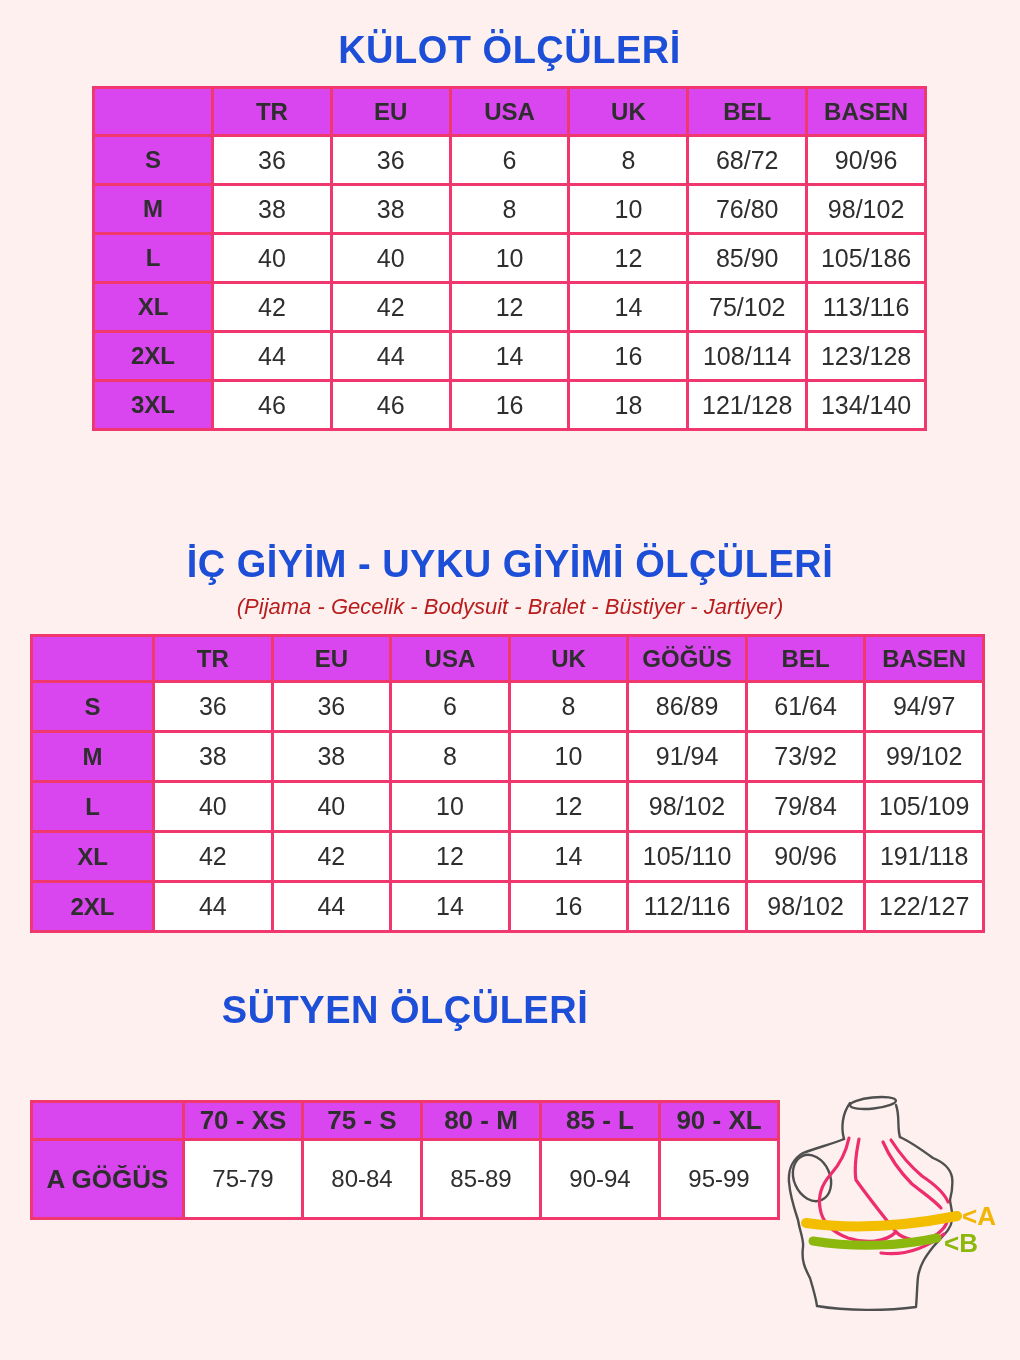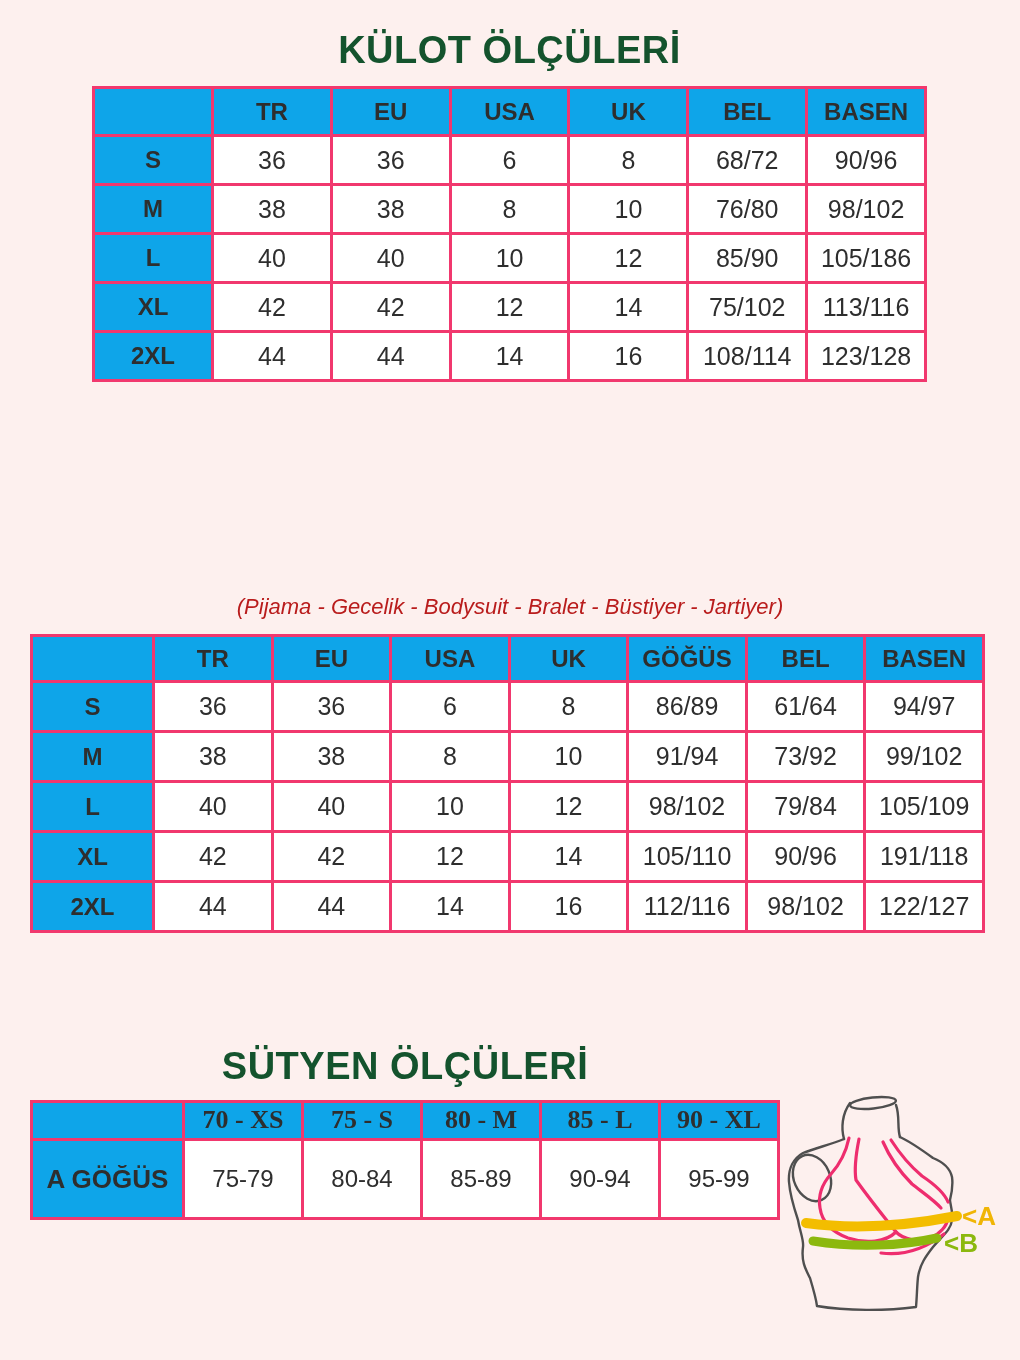--- a/index.html
+++ b/index.html
@@ -5,57 +5,57 @@
   html,body { margin:0; padding:0; background:#fdf0ee; }
   .page {
     position:relative; width:1020px; height:1360px;
     background:#fdf0ee; overflow:hidden;
     font-family:"Liberation Sans", sans-serif;
     color:#2e2e2e;
   }
   .title {
     position:absolute; margin:0;
     font-size:38px; font-weight:bold; letter-spacing:.5px;
-    color:#14532d; text-align:center; line-height:1.1;
+    color:#1d4ed8; text-align:center; line-height:1.1;
   }
   .t1-title { left:92px;  width:835px; top:30px; }
   .t2-title { left:0;     width:1020px; top:544px; }
   .subtitle {
     position:absolute; left:0; width:1020px; top:594px;
     text-align:center; font-size:22px; font-style:italic; color:#b91c1c;
   }
-  .t3-title { left:30px;  width:750px; top:1046px; }
+  .t3-title { left:30px;  width:750px; top:990px; }
 
   table.size-table {
     position:absolute; border-collapse:collapse; table-layout:fixed;
   }
   .size-table th, .size-table td {
     border:3px solid #f1386e; text-align:center; vertical-align:middle;
     padding:0; overflow:hidden;
   }
   .size-table th {
-    background:#0ea5e9; font-weight:bold; font-size:24px; color:#2e2e2e;
+    background:#d946ef; font-weight:bold; font-size:24px; color:#2e2e2e;
   }
   .size-table td {
     background:#ffffff; font-weight:normal; font-size:25px; color:#2e2e2e;
   }
 
   .t1 { left:92px; top:86px;  width:835px; }
   .t1 tr > :first-child { width:116px; }
   .t1 thead tr { height:48px; }
   .t1 tbody tr { height:49px; }
 
   .t2 { left:30px; top:634px; width:955px; }
   .t2 tr > :first-child { width:119px; }
   .t2 thead tr { height:46px; }
   .t2 tbody tr { height:50px; }
 
   .t3 { left:30px; top:1100px; width:750px; }
   .t3 tr > :first-child { width:149px; }
-  .t3 thead tr { height:38px;font-family:Liberation Serif, serif; }
+  .t3 thead tr { height:38px; }
   .t3 tbody tr { height:79px; }
   .t3 th { font-size:26px; line-height:1.25; }
   .t3 td { font-size:24px; }
 
   svg.bra-figure {
     position:absolute; left:786px; top:1092px; width:226px; height:264px;
   }
   svg.bra-figure text {
     font-family:"Liberation Sans", sans-serif;
     font-weight:bold; font-size:26px;
@@ -118,23 +118,33 @@
         </tr>
         <tr>
           <th>2XL</th>
           <td>44</td>
           <td>44</td>
           <td>14</td>
           <td>16</td>
           <td>108/114</td>
           <td>123/128</td>
         </tr>
+        <tr>
+          <th>3XL</th>
+          <td>46</td>
+          <td>46</td>
+          <td>16</td>
+          <td>18</td>
+          <td>121/128</td>
+          <td>134/140</td>
+        </tr>
       </tbody>
     </table>
 
+  <h1 class="title t2-title">İÇ GİYİM - UYKU GİYİMİ ÖLÇÜLERİ</h1>
   <div class="subtitle">(Pijama - Gecelik - Bodysuit - Bralet - Büstiyer - Jartiyer)</div>
   <table class="size-table t2">
       <thead>
         <tr>
           <th></th>
           <th>TR</th>
           <th>EU</th>
           <th>USA</th>
           <th>UK</th>
           <th>GÖĞÜS</th>

